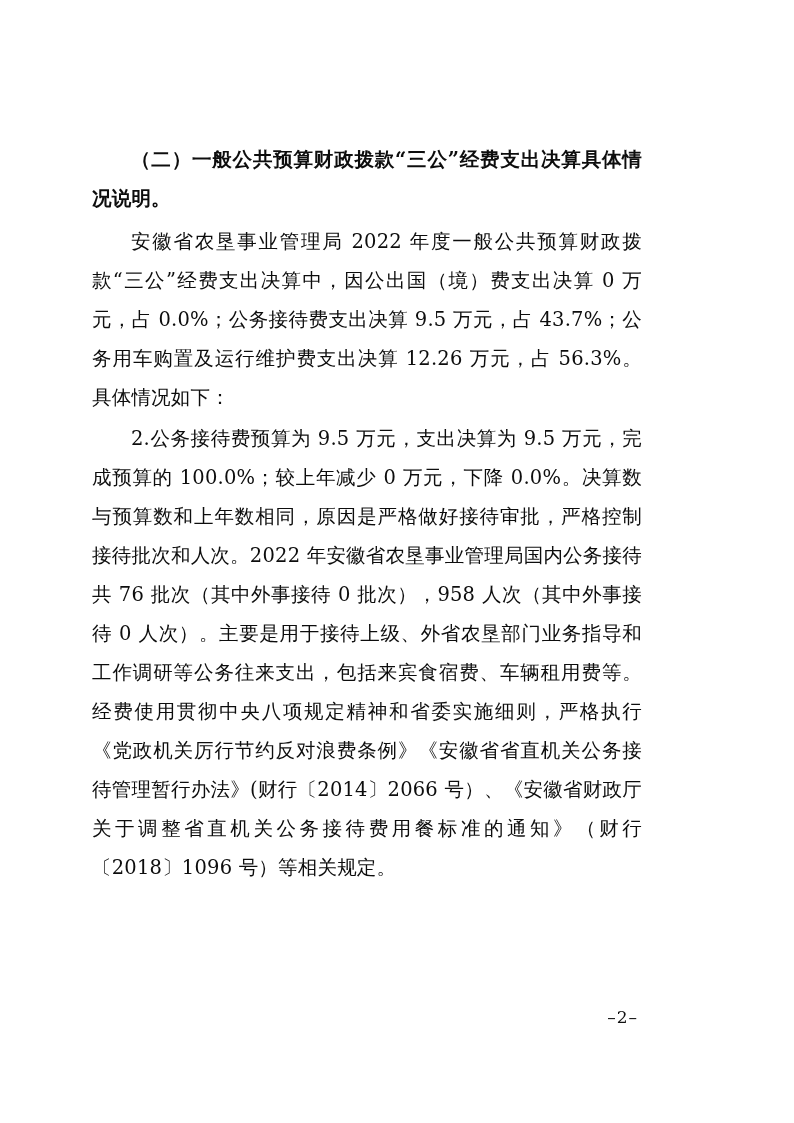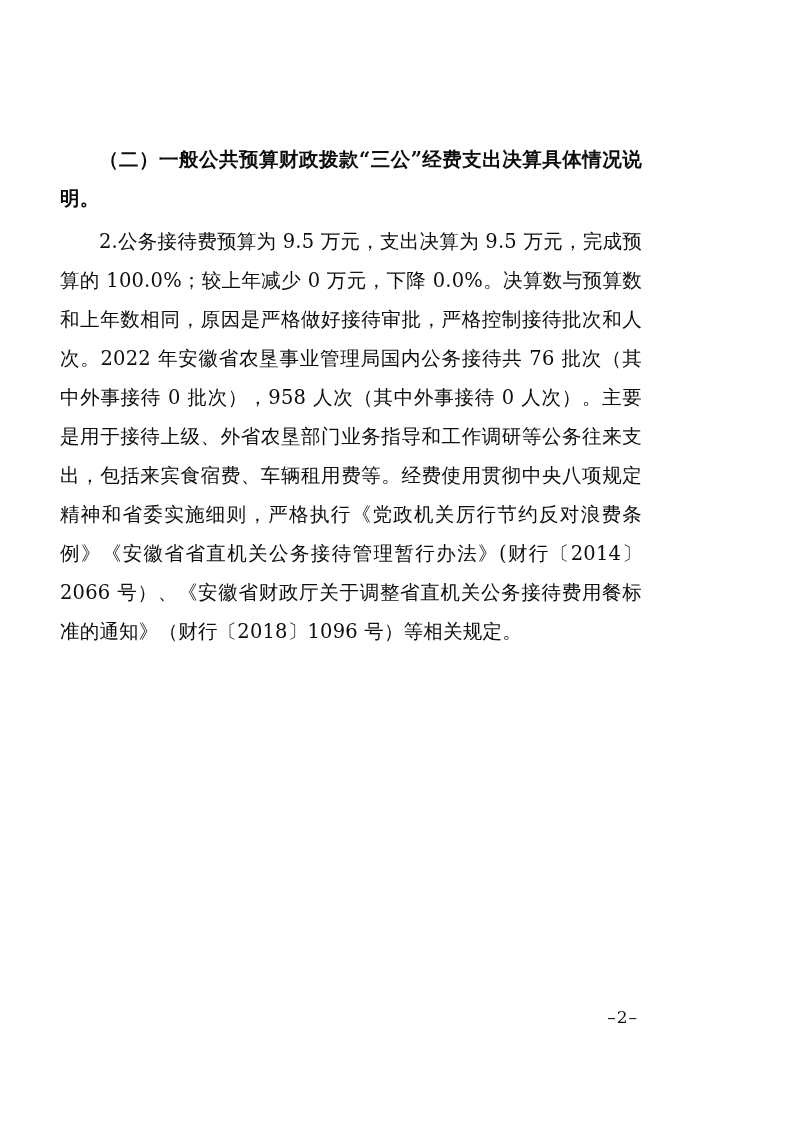--- a/index.html
+++ b/index.html
@@ -15,21 +15,21 @@
     position: relative;
     overflow: hidden;
   }
   .page {
     position: absolute;
     left: 0;
     top: 0;
     width: 730px;
     height: 1123px;
     box-sizing: border-box;
-    padding: 140px 88px 40px 60px;
+    padding: 140px 88px 40px 92px;
   }
   .doc-body {
     width: 100%;
   }
   p.para {
     margin: 0 0 2px 0;
     font-size: 19.5px;
     line-height: 39px;
     text-align: justify;
     text-justify: inter-ideograph;
@@ -53,16 +53,17 @@
     letter-spacing: 1px;
     color: #111;
   }
 </style>
 </head>
 <body>
 
 <div class="page">
   <div class="doc-body">
     <p class="para heading">（二）一般公共预算财政拨款“三公”经费支出决算具体情况说明。</p>
+    <p class="para indent">安徽省农垦事业管理局 2022 年度一般公共预算财政拨款“三公”经费支出决算中，因公出国（境）费支出决算 0 万元，占 0.0%；公务接待费支出决算 9.5 万元，占 43.7%；公务用车购置及运行维护费支出决算 12.26 万元，占 56.3%。具体情况如下：</p>
     <p class="para indent">2.公务接待费预算为 9.5 万元，支出决算为 9.5 万元，完成预算的 100.0%；较上年减少 0 万元，下降 0.0%。决算数与预算数和上年数相同，原因是严格做好接待审批，严格控制接待批次和人次。2022 年安徽省农垦事业管理局国内公务接待共 76 批次（其中外事接待 0 批次），958 人次（其中外事接待 0 人次）。主要是用于接待上级、外省农垦部门业务指导和工作调研等公务往来支出，包括来宾食宿费、车辆租用费等。经费使用贯彻中央八项规定精神和省委实施细则，严格执行《党政机关厉行节约反对浪费条例》《安徽省省直机关公务接待管理暂行办法》(财行〔2014〕2066 号）、《安徽省财政厅关于调整省直机关公务接待费用餐标准的通知》（财行〔2018〕1096 号）等相关规定。</p>
   </div>
   <div class="page-number">–2–</div>
 </div>
 
 </body></html>

